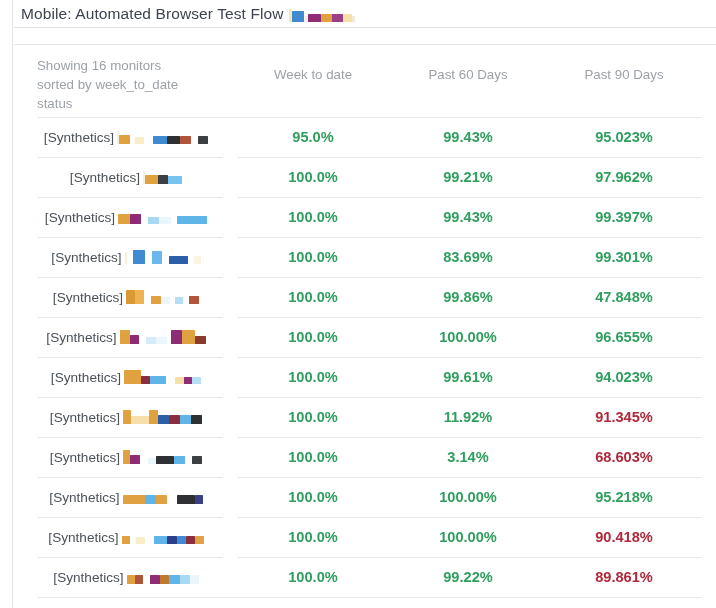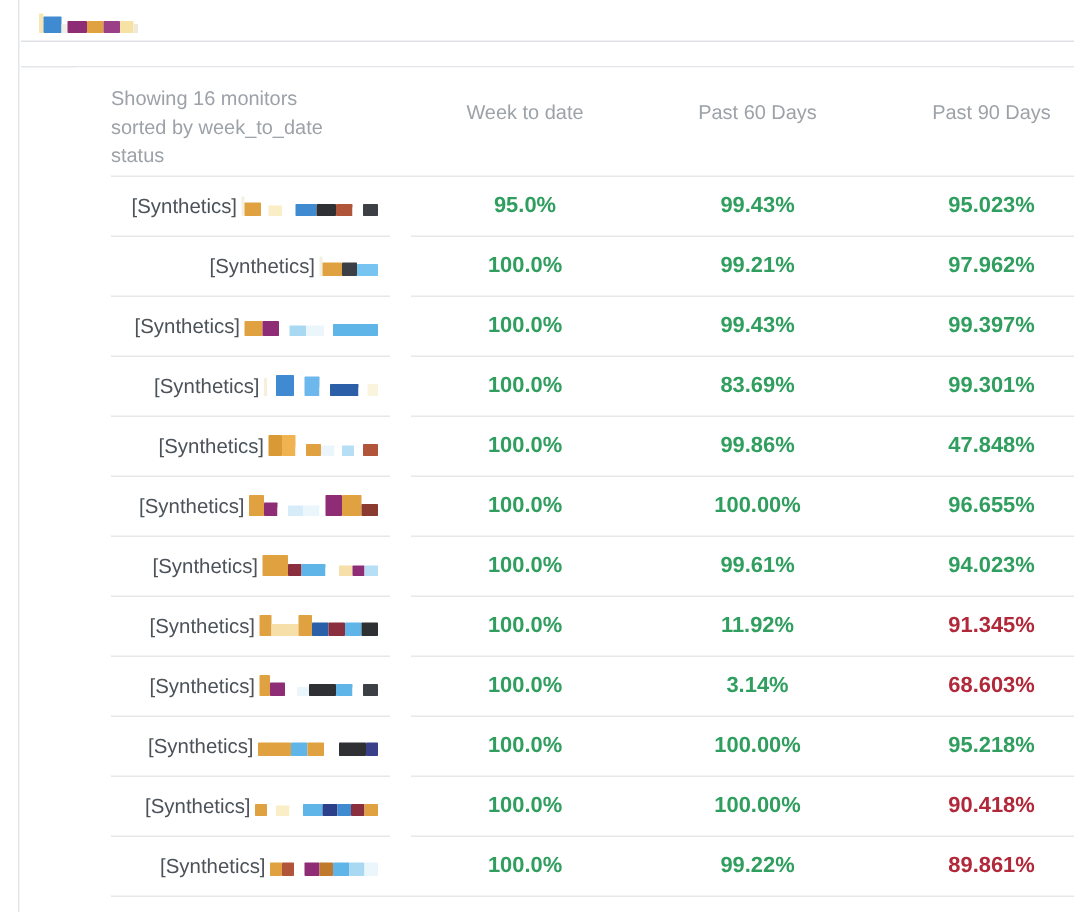--- a/index.html
+++ b/index.html
@@ -63,21 +63,20 @@
     background: #e4e6e9;
   }
 
   
   .panel {
     position: absolute;
     left: 14px; top: 45px;
     width: 615px; height: 563px;
     background: #ffffff;
     border-left: 1px solid #ffffff;
-    margin-left: 37px;
   }
 
   
   table.monitors {
     width: 664px;
     margin-left: 22px;
     border-collapse: collapse;
     table-layout: fixed;
   }
 
@@ -115,21 +114,21 @@
   tbody td {
     height: 40px;
     padding: 0;
     font-size: 14.6px;
     font-weight: bold;
     text-align: center;
     border-bottom: 1px solid #e6e8ea;
     font-family: "Liberation Sans", sans-serif;
   }
   tbody td.cell-name {
-    text-align: right;
+    text-align: center;
     font-weight: normal;
     font-size: 13.6px;
     color: #4b5259;
     white-space: nowrap;
     padding-right: 8px;
   }
   tbody td.cell-gap {
     border-bottom: none;
   }
   tbody tr:last-child td { border-bottom: 1px solid #e6e8ea; }
@@ -155,20 +154,21 @@
   .val-bad  { color: #b0283a; }
 </style>
 </head>
 <body>
 
 <div id="app">
 
   <div class="left-rail"></div>
 
   <div class="titlebar">
+    <span class="title-text">Mobile: Automated Browser Test Flow</span>
     <span class="title-redaction">
         <i style="width: 3px; height: 13px; background: rgb(247, 230, 180);"></i>
         <i style="width: 12px; height: 11px; background: rgb(63, 138, 209);"></i>
         <i style="width: 4px; height: 6px; background: rgb(242, 239, 230);"></i>
         <i style="width: 13px; height: 8px; background: rgb(142, 45, 117);"></i>
         <i style="width: 11px; height: 8px; background: rgb(224, 162, 64);"></i>
         <i style="width: 11px; height: 8px; background: rgb(155, 63, 134);"></i>
         <i style="width: 9px; height: 8px; background: rgb(246, 226, 164);"></i>
         <i style="width: 3px; height: 6px; background: rgb(239, 233, 216);"></i>
       </span>

